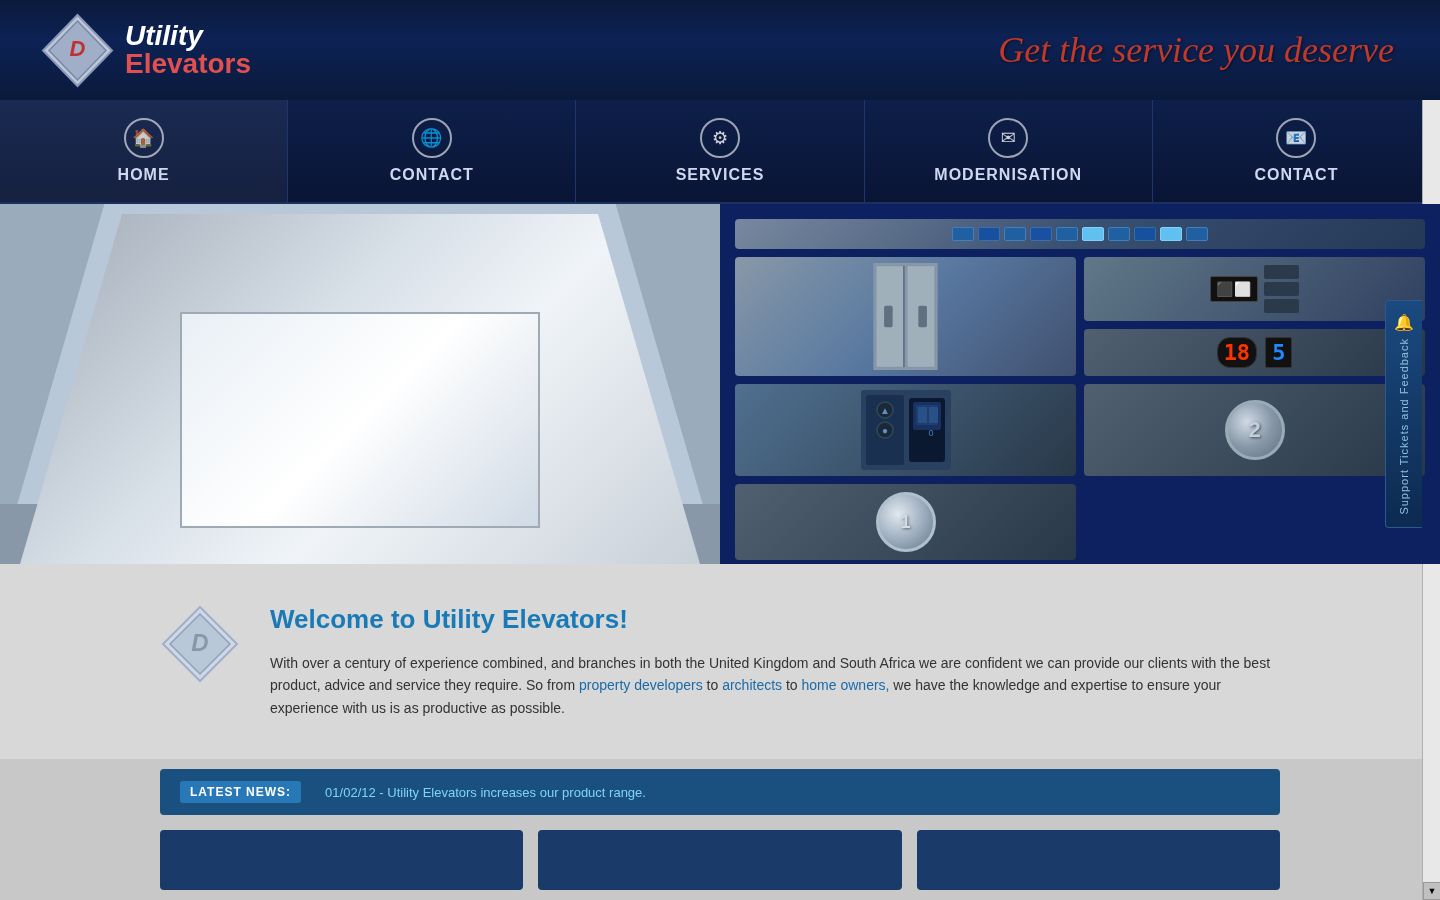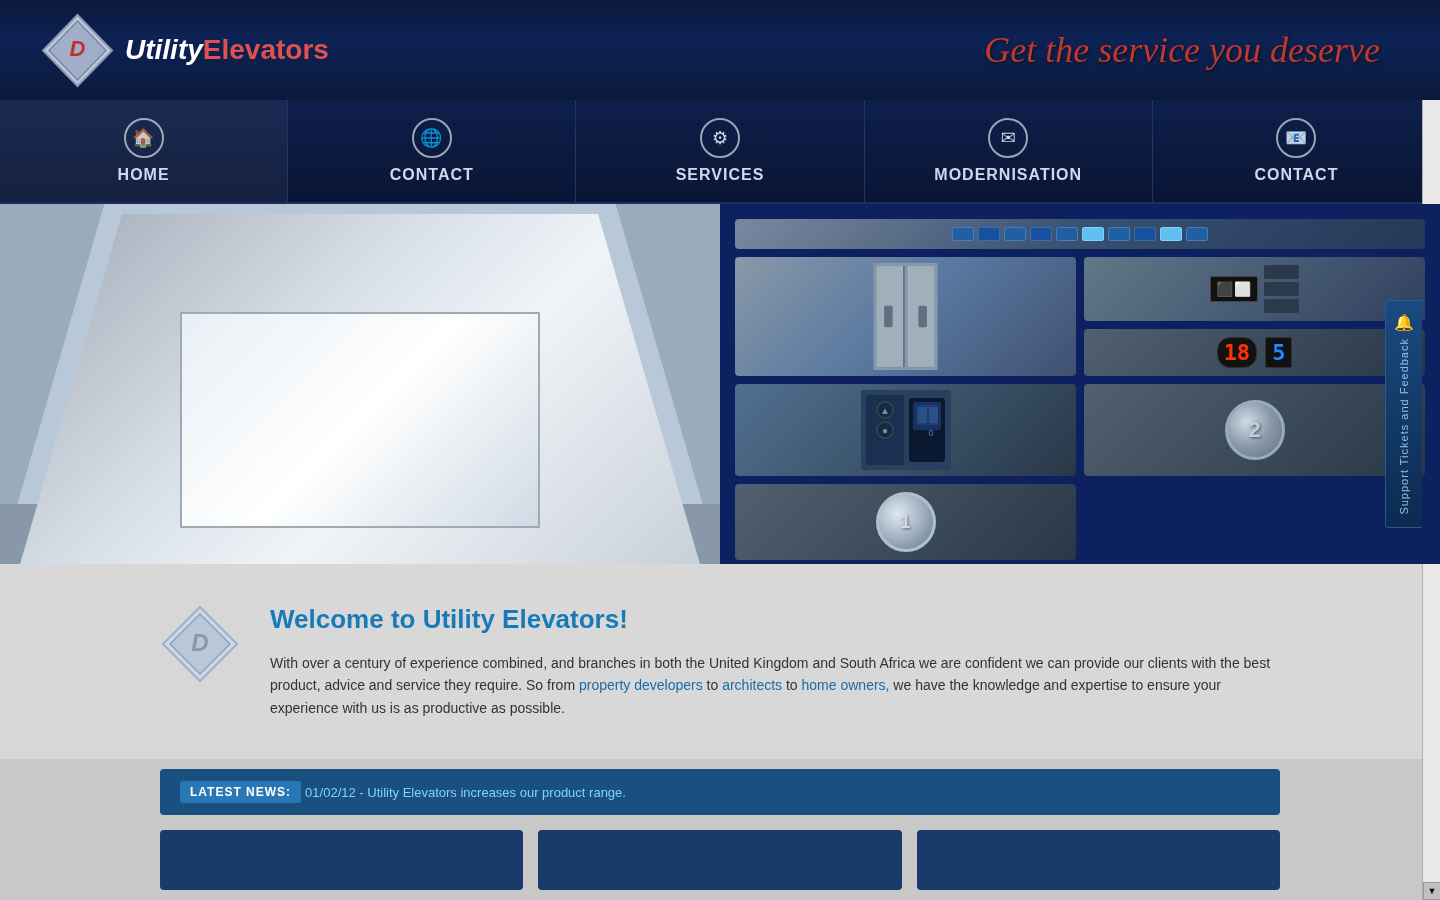--- a/index.html
+++ b/index.html
@@ -18,38 +18,38 @@
       display: flex;
       align-items: center;
       gap: 10px;
     }
     #logo-icon {
       width: 75px;
       height: 75px;
     }
     #logo-text {
       display: flex;
-      flex-direction: row;
+      flex-direction: column;
     }
     #logo-text .utility {
       color: #ffffff;
       font-size: 28px;
       font-style: italic;
       font-weight: bold;
       line-height: 1;
     }
     #logo-text .elevators {
       color: #e05050;
       font-size: 28px;
       font-weight: bold;
       line-height: 1;
     }
     #tagline {
       position: absolute;
-      right: 60px;
+      right: 46px;
       top: 50%;
       transform: translateY(-50%);
       font-family: Georgia, serif;
       font-style: italic;
       font-size: 36px;
       color: #c0392b;
       text-shadow: 1px 1px 3px rgba(0,0,0,0.5);
     }
 
     
@@ -168,21 +168,21 @@
     }
 
     
     #news-bar {
       background: #1a5080;
       margin: 10px 160px;
       border-radius: 4px;
       padding: 12px 20px;
       display: flex;
       align-items: center;
-      gap: 4px;
+      gap: 24px;
     }
     #news-label {
       background: #2878b8;
       color: #ffffff;
       font-size: 12px;
       font-weight: bold;
       padding: 4px 10px;
       border-radius: 3px;
       white-space: nowrap;
       letter-spacing: 1px;

